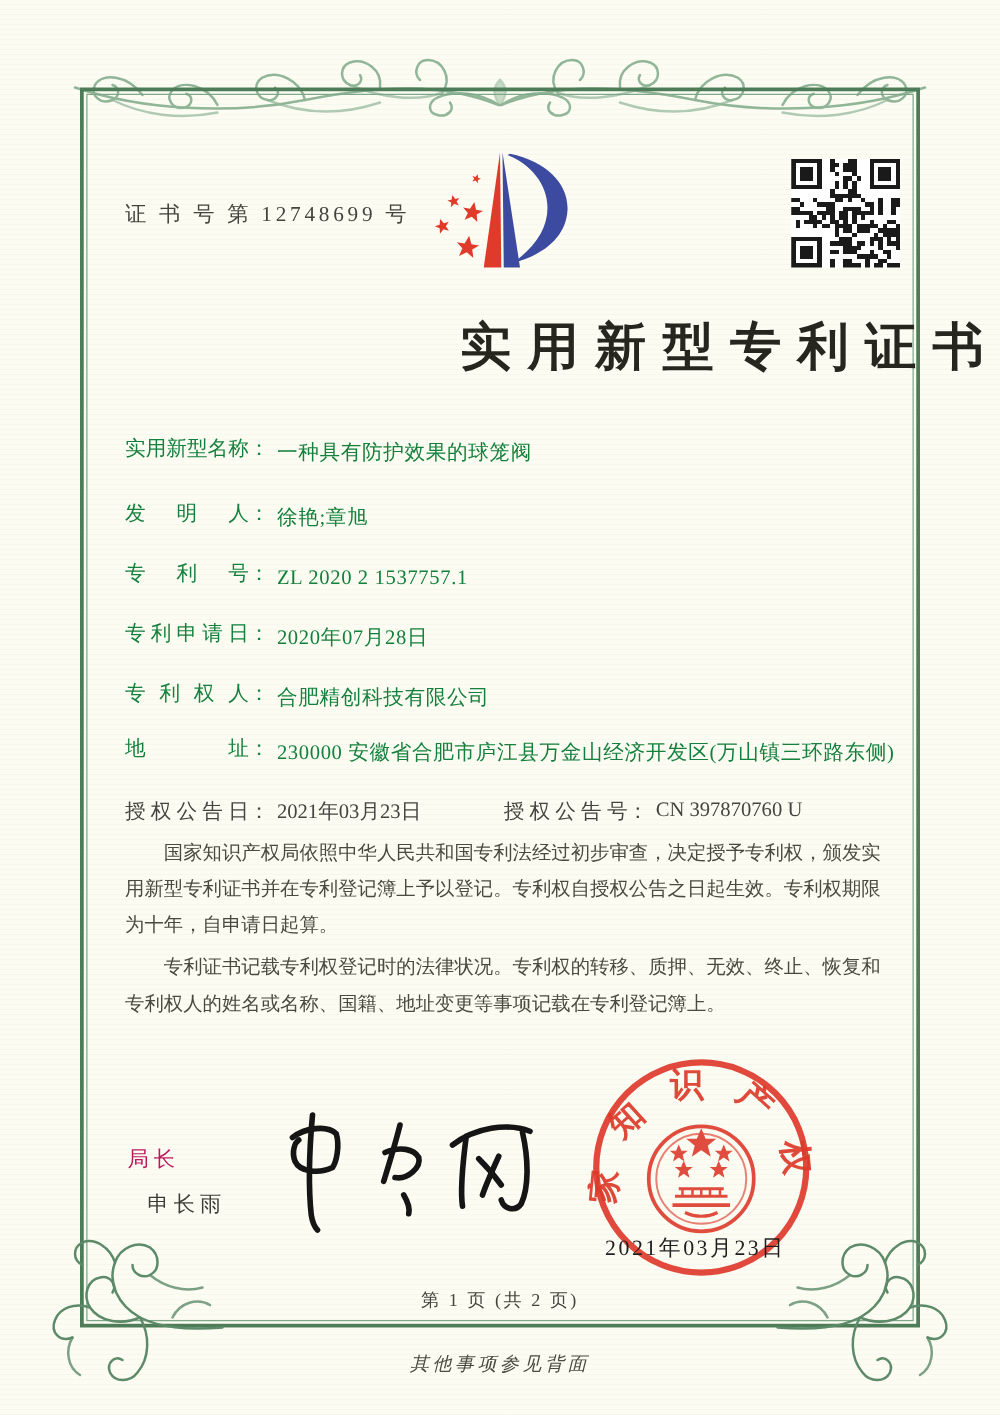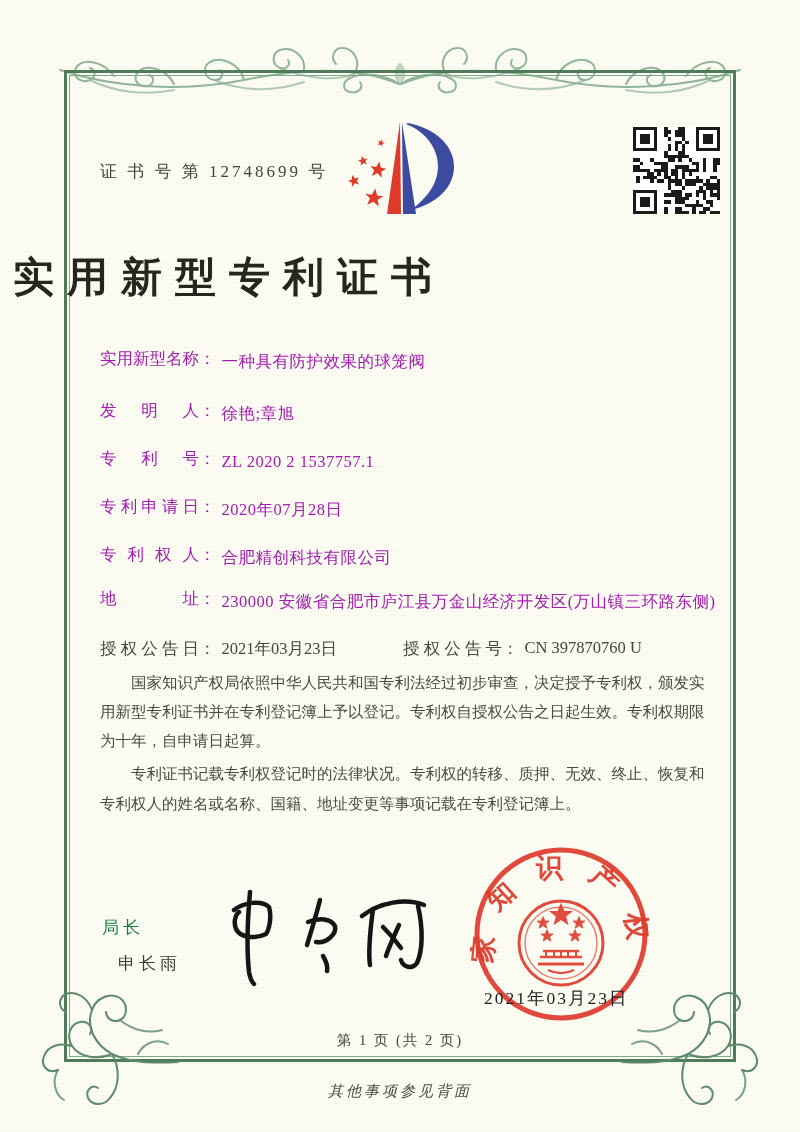--- a/index.html
+++ b/index.html
@@ -18,45 +18,45 @@
   }
   .frame-inner{
     position:absolute;left:2px;top:2px;right:2px;bottom:2px;
     border:1px solid #7fa88a;
   }
   
   .cert-no{left:100px;top:124px;font-size:17px;letter-spacing:3px;color:#44443c;margin-top:36px;}
   .logo{left:332px;top:110px;width:146px;height:128px;}
   .qr{left:633px;top:127px;width:87px;height:87px;}
   .title{
-    left:0;right:0;top:250px;text-align:left;
+    left:0;right:0;top:250px;text-align:right;
     font-size:41px;font-weight:600;letter-spacing:13px;color:#26261f;
     text-indent:13px;
   }
   
-  .row{left:100px;width:620px;font-size:16.5px;color:#a21caf;display:flex;align-items:flex-start;}
+  .row{left:100px;width:620px;font-size:16.5px;color:#15803d;display:flex;align-items:flex-start;}
   .row .lbl{
     width:99px;display:inline-block;flex:0 0 99px;
     text-align:justify;text-align-last:justify;
   }
   .row .colon{flex:0 0 auto;margin-right:6px;}
   .row .val{flex:1;letter-spacing:0.5px;line-height:1.75;}
   .r0{top:348px;} .r1{top:400px;} .r2{top:448px;} .r3{top:496px;}
   .r4{top:544px;} .r5{top:588px;justify-content:flex-end;} 
   .r5 .val{max-width:505px;}
   .grant-row{top:638px;left:100px;width:620px;font-size:16.5px;color:#454540;display:flex;}
   .grant-pair{display:flex;}
   .grant-pair .lbl{width:99px;text-align:justify;text-align-last:justify;display:inline-block;}
   .grant-pair .colon{margin-right:6px;}
   .grant-gap{width:66px;}
   
   .paras{left:100px;top:668px;width:614px;font-size:15.5px;line-height:1.88;color:#4a4a40;}
   .paras p{margin:0 0 4px 0;text-indent:2em;}
   
-  .chief-title{left:102px;top:916px;font-size:17px;letter-spacing:4px;color:#15803d;}
+  .chief-title{left:102px;top:916px;font-size:17px;letter-spacing:4px;color:#be185d;}
   .chief-name{left:102px;top:952px;font-size:17px;letter-spacing:4px;color:#3c3c36;margin-left:16px;}
   .signature{left:212px;top:872px;width:225px;height:120px;}
   
   .seal{left:470px;top:843px;width:182px;height:182px;}
   .seal-date{left:484px;top:986px;font-size:17.5px;color:#1f1f1f;letter-spacing:2px;z-index:5;}
   
   .page-footer{left:0;right:0;top:1031px;text-align:center;font-size:14.5px;letter-spacing:2px;color:#44443c;}
   .back-note{left:0;right:0;top:1082px;text-align:center;font-size:15px;letter-spacing:3px;color:#4a4a40;font-style:italic;}
   
   .top-ornament{left:54px;top:26px;width:692px;height:80px;}

